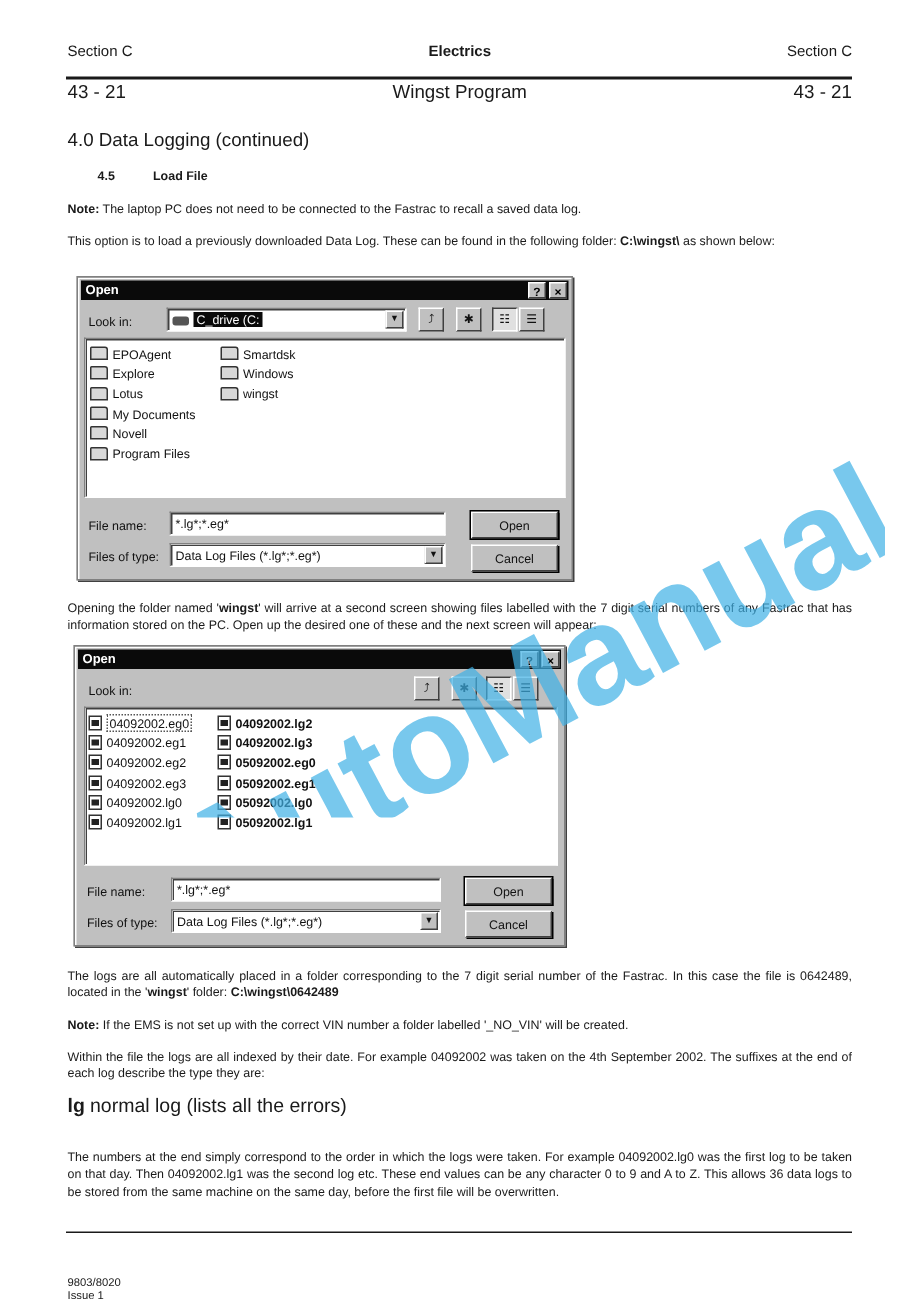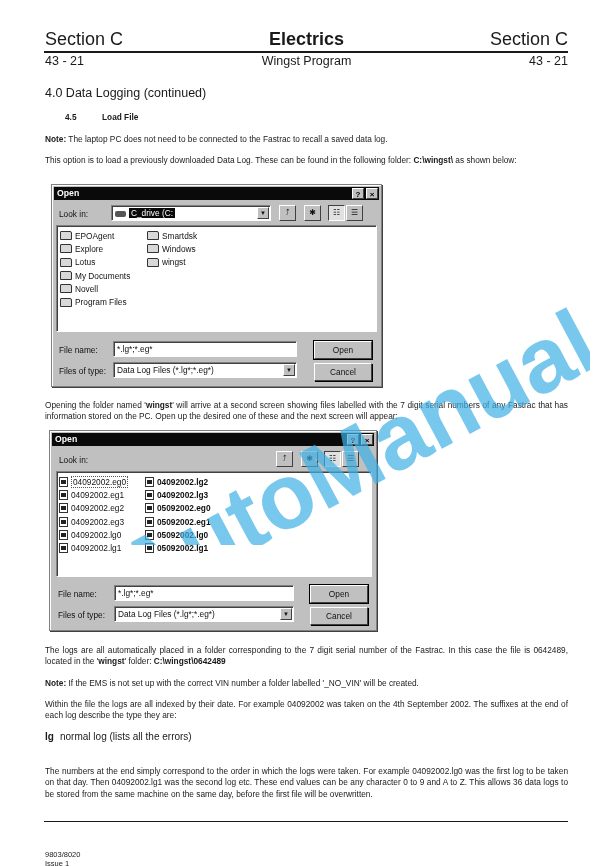--- a/index.html
+++ b/index.html
@@ -1,20 +1,20 @@
 <!DOCTYPE html>
 <html><head>
 <meta charset="utf-8">
 <style>
   * { box-sizing: border-box; margin: 0; padding: 0; }
   html, body { width: 612px; height: 866px; background: #ffffff; overflow: hidden; }
   body { position: relative; font-family: "Liberation Sans", sans-serif; color: #1a1a1a; }
 
   .hdr-row { position: absolute; left: 45px; width: 523px; display: flex; justify-content: space-between; align-items: baseline; }
-  .hdr1 { top: 29px; font-size: 18px; text-align: center; }
+  .hdr1 { top: 29px; font-size: 10px; text-align: center; }
   .hdr1 .center { font-weight: bold; }
   .hdr-rule { position: absolute; left: 44px; top: 51px; width: 524px; height: 2px; background: #1a1a1a; }
   .hdr2 { top: 54px; font-size: 12.5px; }
 
   .h1 { position: absolute; left: 45px; top: 86px; font-size: 12.5px; font-weight: normal; }
   .h2 { position: absolute; left: 65px; top: 112px; font-size: 8.3px; font-weight: bold; display: flex; }
   .h2 .num { width: 37px; }
 
   .para { position: absolute; left: 45px; width: 523px; font-size: 8.3px; line-height: 11.3px; text-align: justify; }
   .para b { font-weight: bold; }
@@ -34,21 +34,21 @@
   .item { display: flex; align-items: center; height: 13.3px; font-size: 8.3px; white-space: nowrap; }
   .fld-icon { display: inline-block; width: 12px; height: 9px; border: 1px solid #333; background: #d8d8d8; margin-right: 3px; border-radius: 1px 2px 0 0; position: relative; }
   .file-icon { display: inline-block; width: 9px; height: 10px; border: 1px solid #333; background: #fff; margin-right: 3px; position: relative; }
   .file-icon::after { content: ""; position: absolute; left: 1px; top: 2px; width: 5px; height: 4px; background: #222; }
   .sel-text { border: 1px dotted #555; padding: 0 1px; }
   .btn { position: absolute; width: 58px; height: 18px; background: #c0c0c0; border: 1px solid; border-color: #fff #404040 #404040 #fff; box-shadow: 1px 1px 0 #000; font-size: 8.3px; text-align: center; line-height: 16px; }
   .btn.default { outline: 1px solid #000; }
   .drive-icon { display: inline-block; width: 11px; height: 6px; background: #555; border-radius: 2px; margin-right: 3px; vertical-align: middle; }
   .hl { background: #0a0a0a; color: #fff; padding: 0 2px; }
 
-  .defs { position: absolute; left: 45px; top: 731px; font-size: 10px; line-height: 11.3px; }
+  .defs { position: absolute; left: 45px; top: 731px; font-size: 13px; line-height: 11.3px; }
   .defs .row { display: flex; }
   .defs .term { width: 15px; font-weight: bold; }
 
   .foot-rule { position: absolute; left: 44px; top: 821px; width: 524px; height: 1px; background: #1a1a1a; }
   .foot { position: absolute; left: 45px; top: 850px; width: 523px; display: flex; justify-content: flex-start; font-size: 7.5px; flex-direction: column; }
 
   .watermark { position: absolute; left: 30px; top: 255px; width: 560px; height: 290px; pointer-events: none; }
 </style>
 </head>
 <body>

